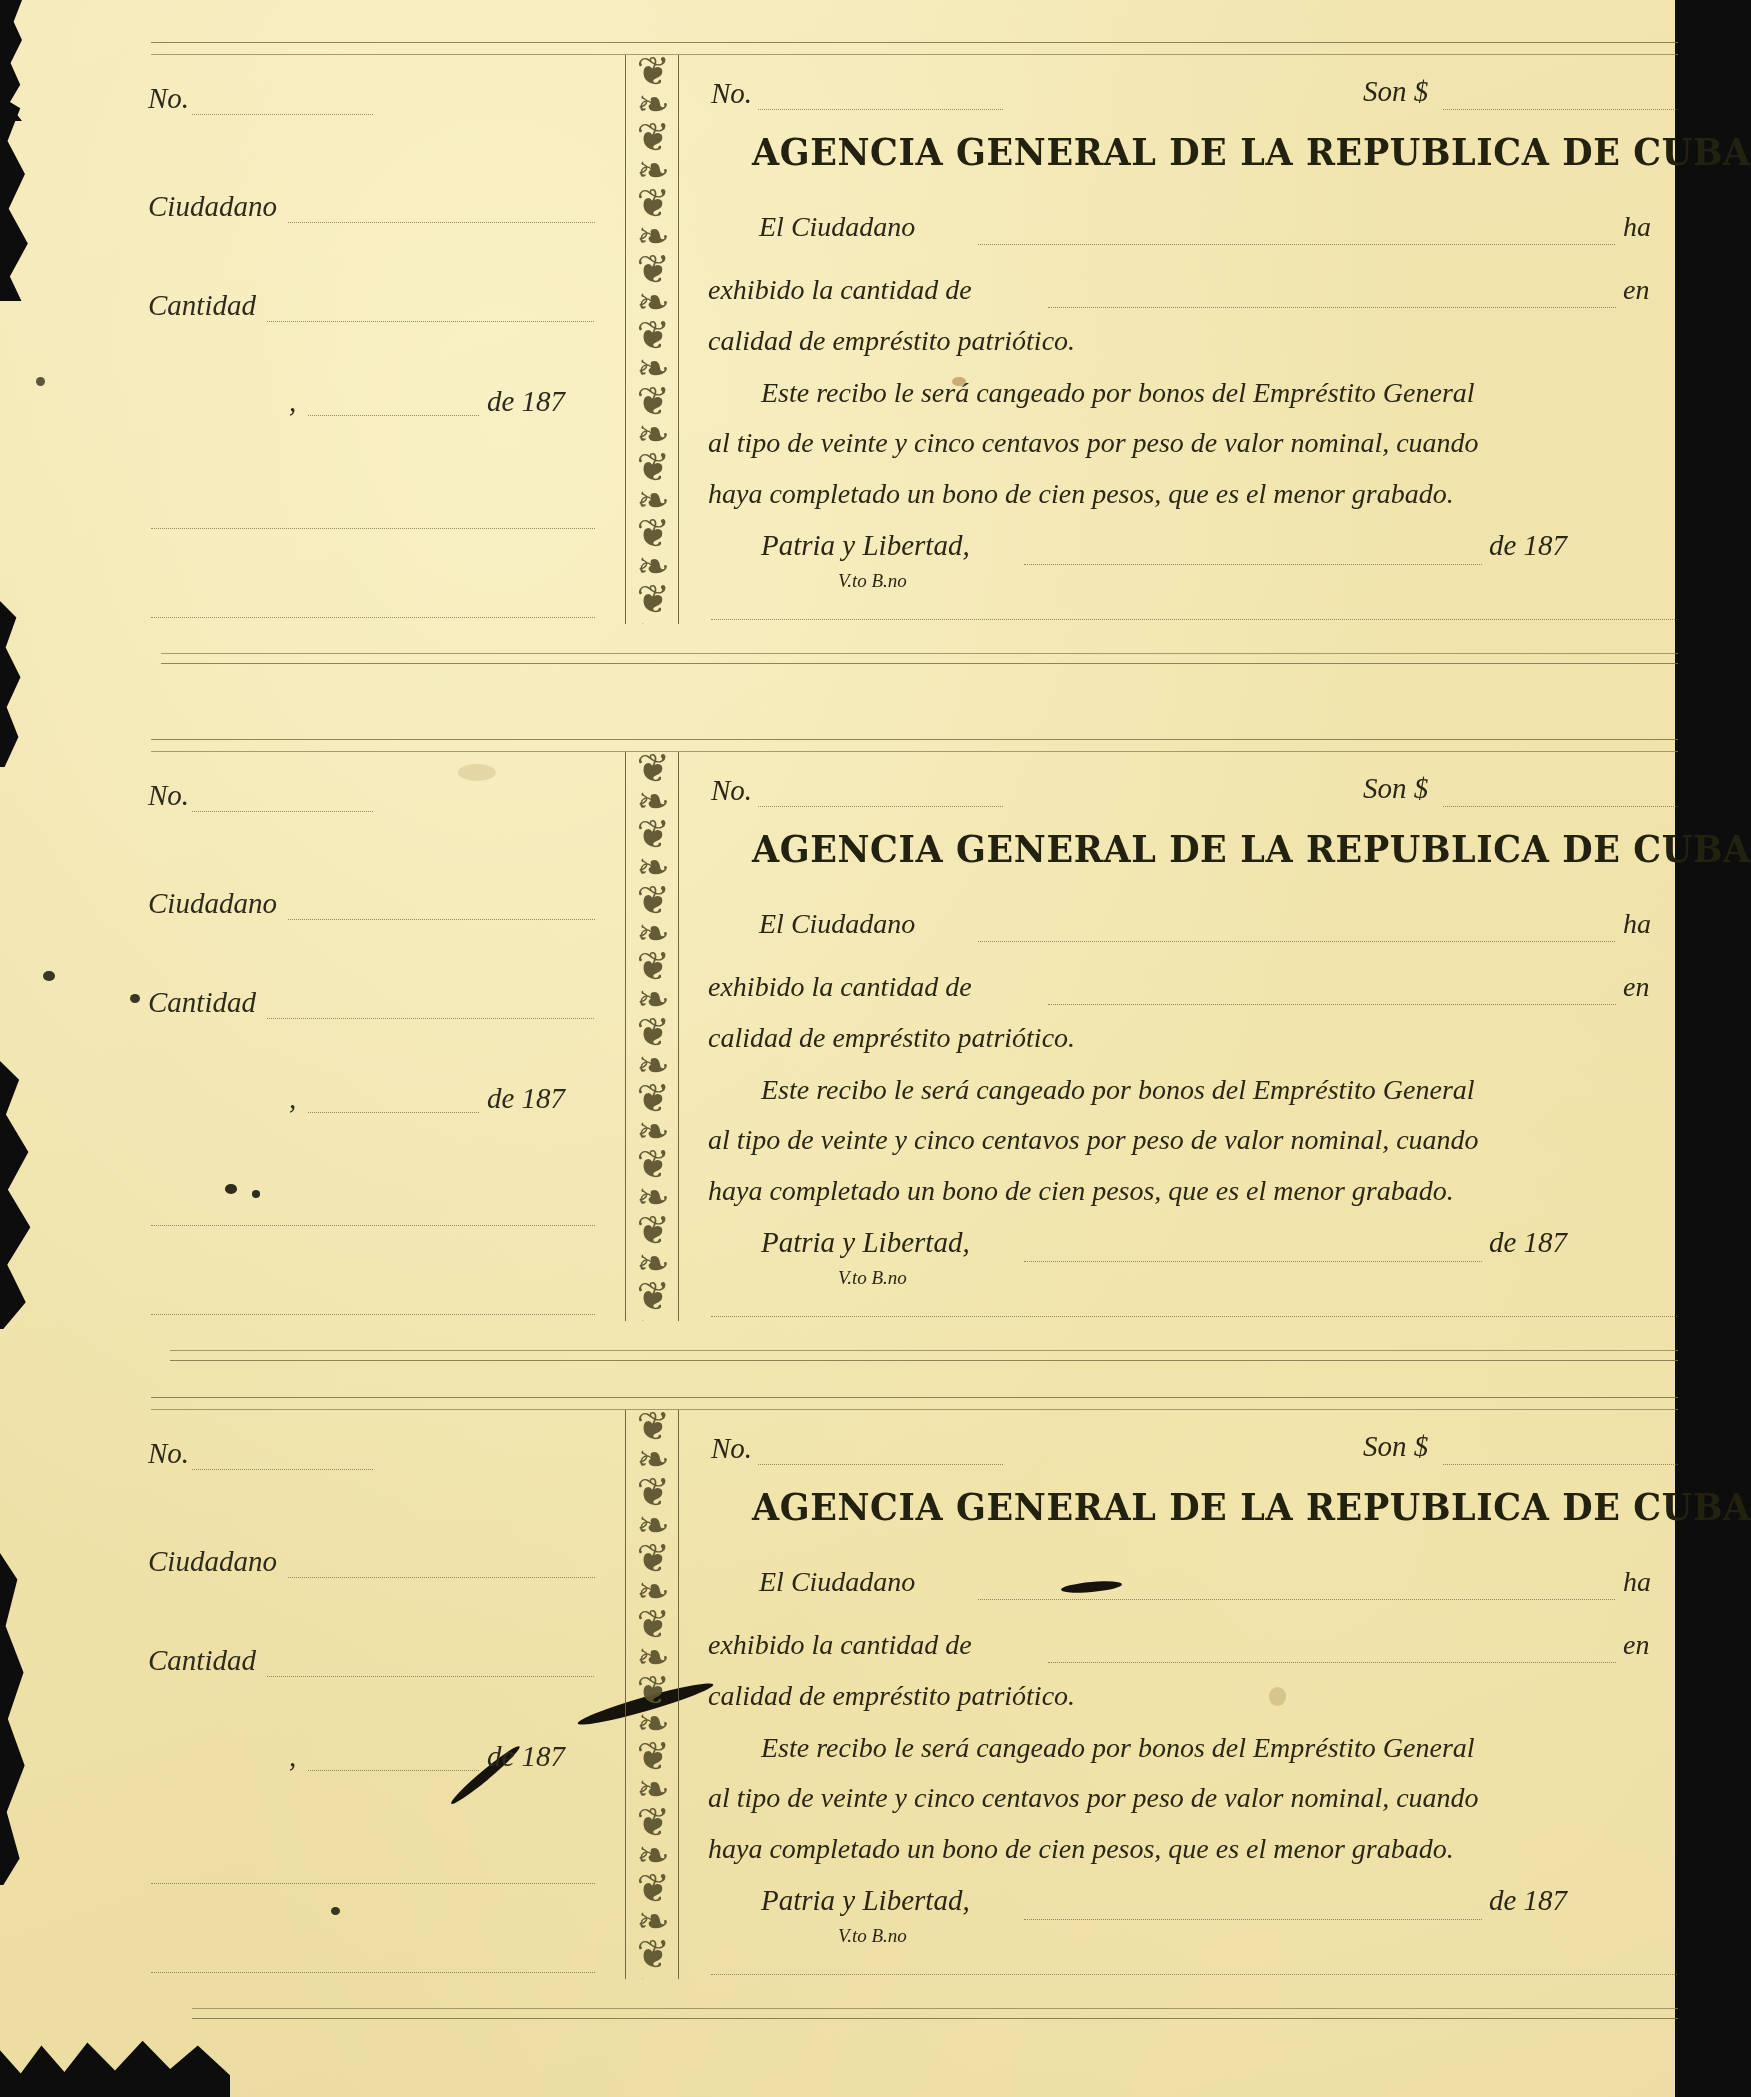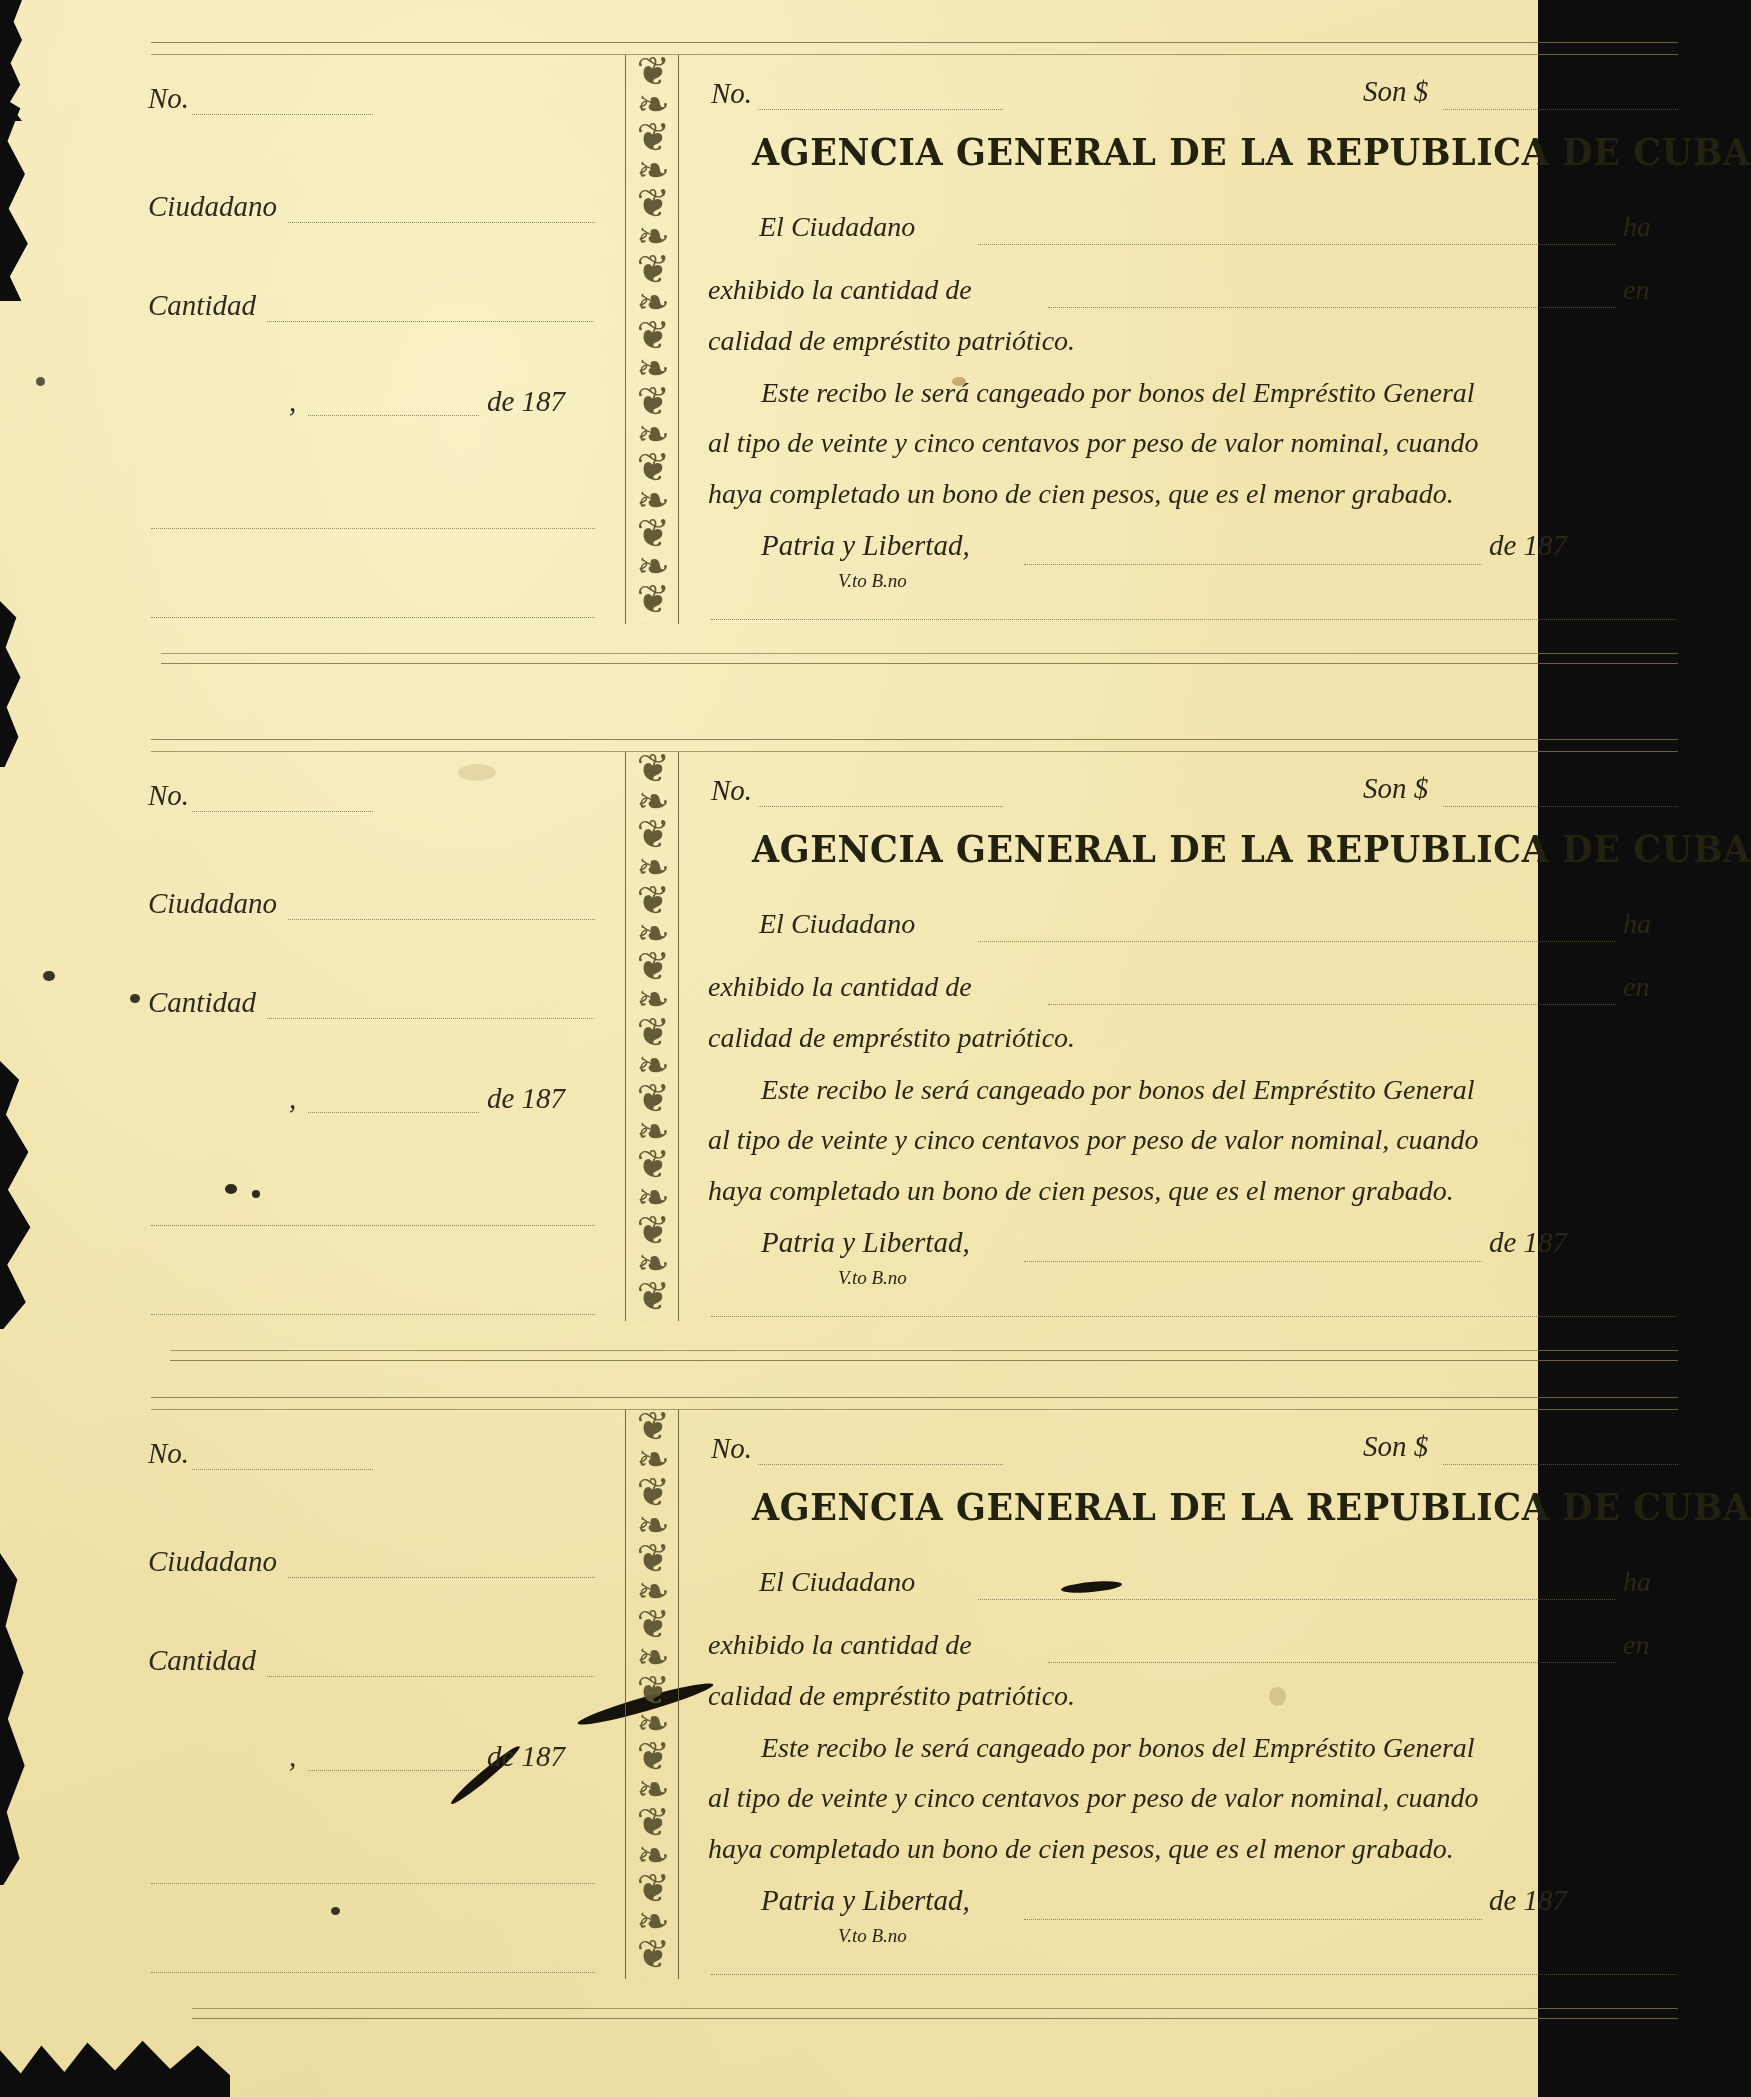--- a/index.html
+++ b/index.html
@@ -11,21 +11,21 @@
     width: 1751px;
     height: 2097px;
     overflow: hidden;
     font-family: "Liberation Serif", serif;
   }
 
   
   #sheet {
     position: absolute;
     left: 0; top: 0;
-    width: 1538px;
+    width: 1675px;
     height: 2097px;
     background:
       radial-gradient(ellipse at 30% 20%, rgba(255,250,215,0.55) 0%, rgba(255,250,215,0) 55%),
       radial-gradient(ellipse at 78% 72%, rgba(246,234,180,0.5) 0%, rgba(246,234,180,0) 60%),
       linear-gradient(162deg, #f3e7b6 0%, #f1e4ae 22%, #efe2aa 48%, #eddfa4 72%, #e9daa0 100%);
   }
 
   
   .tear {
     position: absolute;

